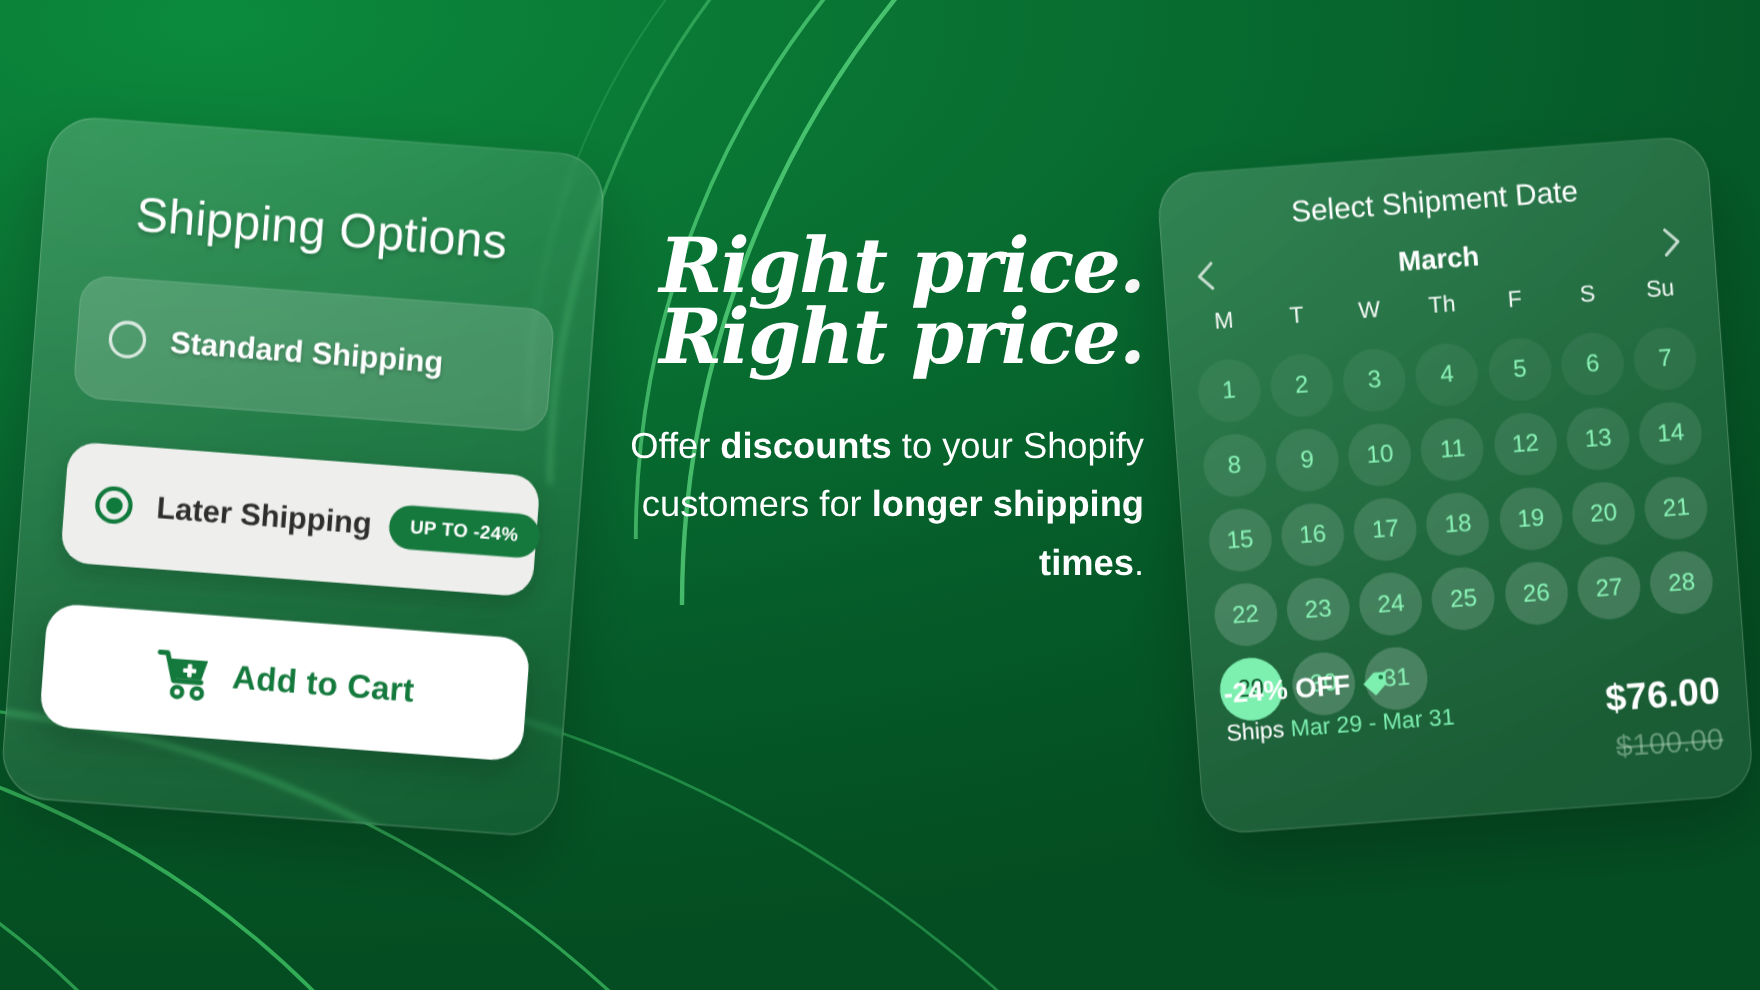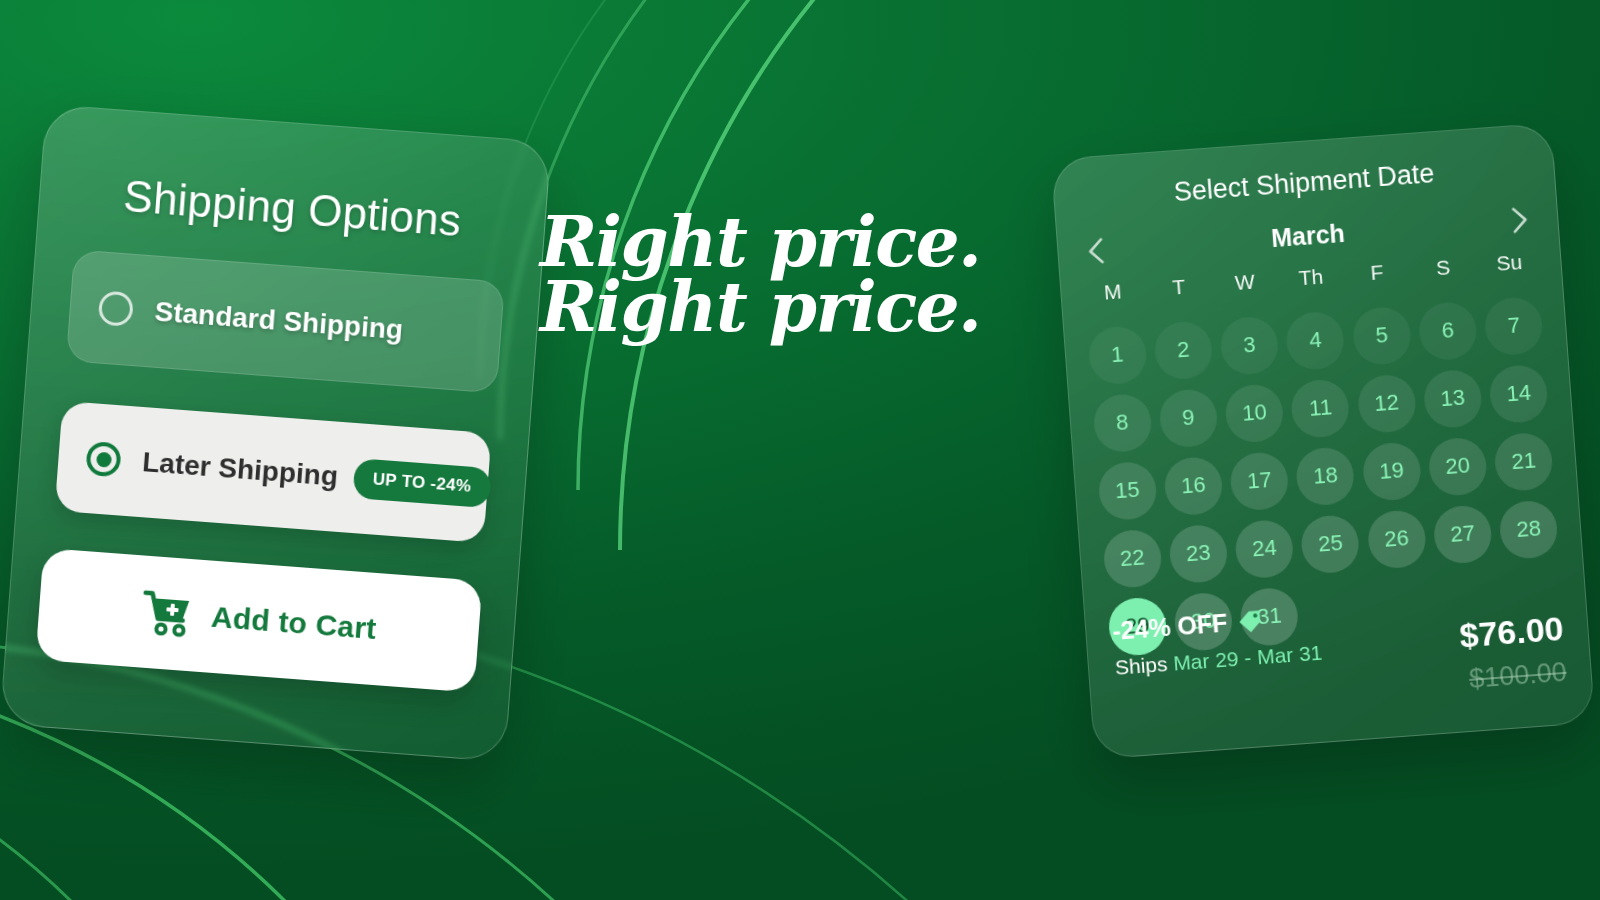--- a/index.html
+++ b/index.html
@@ -94,21 +94,21 @@
   .dnum.sel{background:#7df0b0;color:#11542c;font-weight:500;}
   .cal-foot{position:absolute;left:26px;right:22px;bottom:28px;height:112px;}
   .off-line{display:flex;align-items:center;gap:10px;}
   .off-txt{font-size:25px;font-weight:700;color:#ffffff;}
   .ships-line{margin-top:10px;font-size:21px;color:#ffffff;}
   .ships-line .rng{color:#7df0b0;}
   .price-wrap{position:absolute;right:2px;bottom:8px;text-align:right;}
   .price-now{font-size:34px;font-weight:700;color:#fff;line-height:1;}
   .price-old{margin-top:12px;font-size:27px;color:rgba(190,225,200,.45);text-decoration:line-through;}
   
-  .center{position:absolute;left:540px;top:210px;width:500px;text-align:left;}
+  .center{position:absolute;left:540px;top:210px;width:500px;text-align:right;}
   .headline{
     font-family:"DejaVu Serif", serif;
     font-style:italic;font-weight:700;color:#ffffff;
     font-size:69px;line-height:.94;letter-spacing:-1.5px;
   }
   .headline .l2{display:block;}
   .sub{
     margin-top:38px;color:#ffffff;font-size:33px;line-height:1.62;font-weight:400;
   }
   .sub b{font-weight:700;}
@@ -158,20 +158,23 @@
         <span class="lbl">Add to Cart</span>
       </div>
     </div>
   </div>
 
   <div class="center">
     <div class="headline">
       <span>Right price.</span>
       <span class="l2">Right price.</span>
     </div>
+    <div class="sub">
+      <span>Offer </span><b>discounts</b><span> to your Shopify customers for </span><b>longer shipping times</b><span>.</span>
+    </div>
   </div>
 
   <div class="cal-card">
     <div class="cal-title">Select Shipment Date</div>
 
     <div class="cal-month-row">
       <svg class="chev" viewBox="0 0 24 24">
         <path d="M15 4 L7 12 L15 20" fill="none" stroke="#e9f3ec" stroke-width="1.9" stroke-linecap="round" stroke-linejoin="round"></path>
       </svg>
       <div class="cal-month">March</div>

